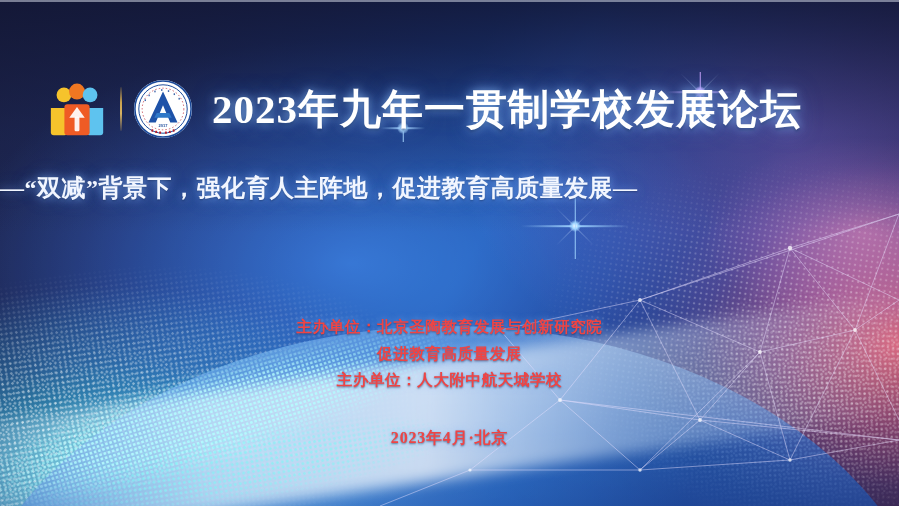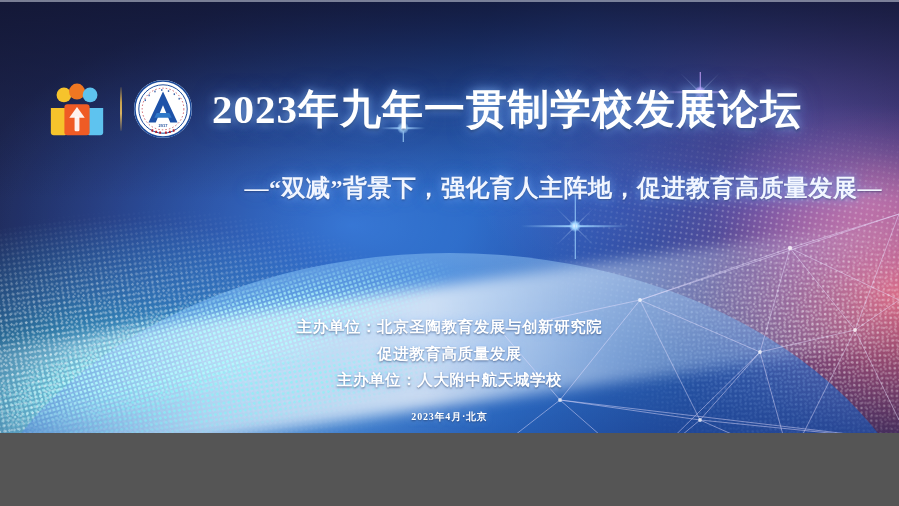--- a/index.html
+++ b/index.html
@@ -1,21 +1,21 @@
 <!DOCTYPE html>
 <html lang="zh"><head>
 <meta charset="utf-8">
 <title>2023 Forum Banner</title>
 <style>
   html,body{margin:0;padding:0;background:#555;}
   *{box-sizing:border-box;}
 
   #stage{
     position:relative;
-    width:899px;height:433px;
+    width:899px;height:506px;
     overflow:hidden;
     font-family:"Liberation Serif","DejaVu Serif",serif;
     background:#1b2146;
   }
 
   
   .layer{position:absolute;inset:0;pointer-events:none;}
 
   
   .bg-base{
@@ -196,48 +196,48 @@
     white-space:nowrap;
     line-height:1;
     text-shadow:
       0 0 10px rgba(150,200,255,.75),
       0 0 22px rgba(90,150,255,.5),
       0 2px 3px rgba(0,20,60,.55);
   }
 
   .subtitle{
     position:absolute;left:0;right:17px;top:172px;
-    text-align:right;
+    text-align:left;
     font-size:24px;
     font-weight:700;
     letter-spacing:.5px;
     color:#f2f6ff;
     text-shadow:
       0 0 9px rgba(140,190,255,.7),
       0 0 18px rgba(70,130,230,.45),
       0 1px 2px rgba(0,15,50,.5);
   }
 
   .org-block{
     position:absolute;left:0;right:0;top:314px;
     text-align:center;
-    color:#ffffff;
+    color:#ef4444;
     font-size:15.5px;
     font-weight:700;
     line-height:1.72;
     letter-spacing:.6px;
     text-shadow:
       0 0 7px rgba(130,185,255,.6),
       0 1px 2px rgba(0,15,50,.55);
   }
   .org-line{display:block;}
   .org-date{
     display:block;
-    margin-top:14px;
-    font-size:10px;
+    margin-top:30px;
+    font-size:16px;
     letter-spacing:.8px;
   }
 </style>
 </head>
 <body>
 
 <div id="stage">
 
   <div class="layer bg-base"></div>
   <div class="layer bg-glow-purple"></div>

